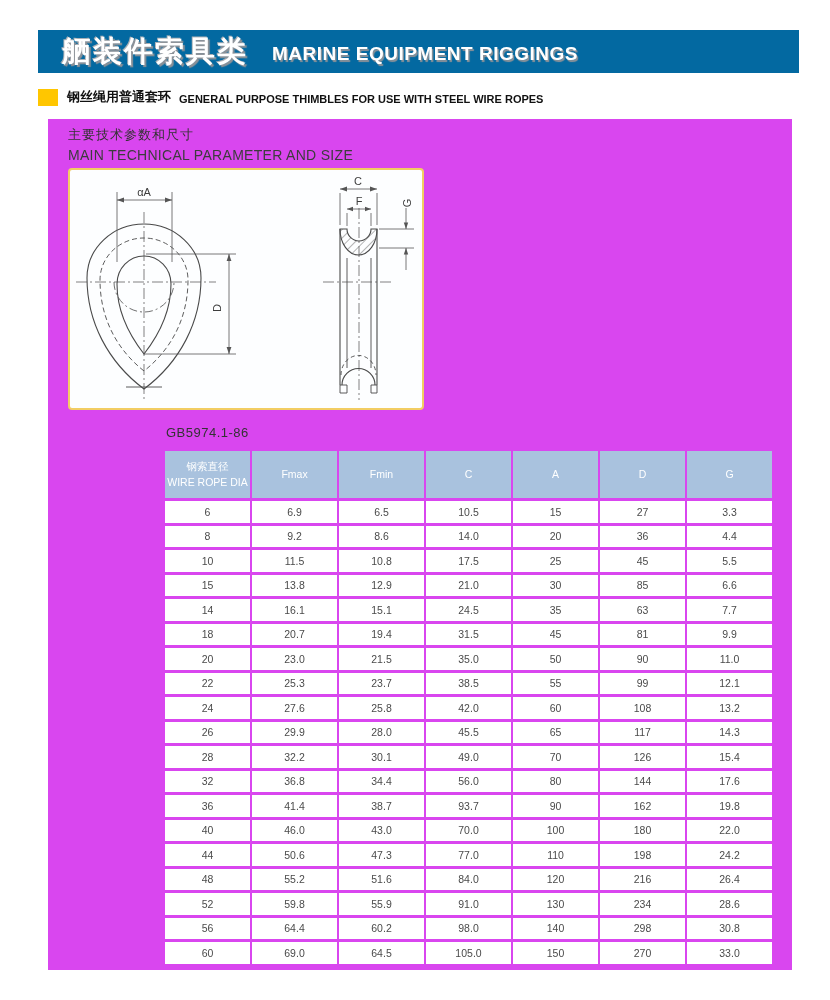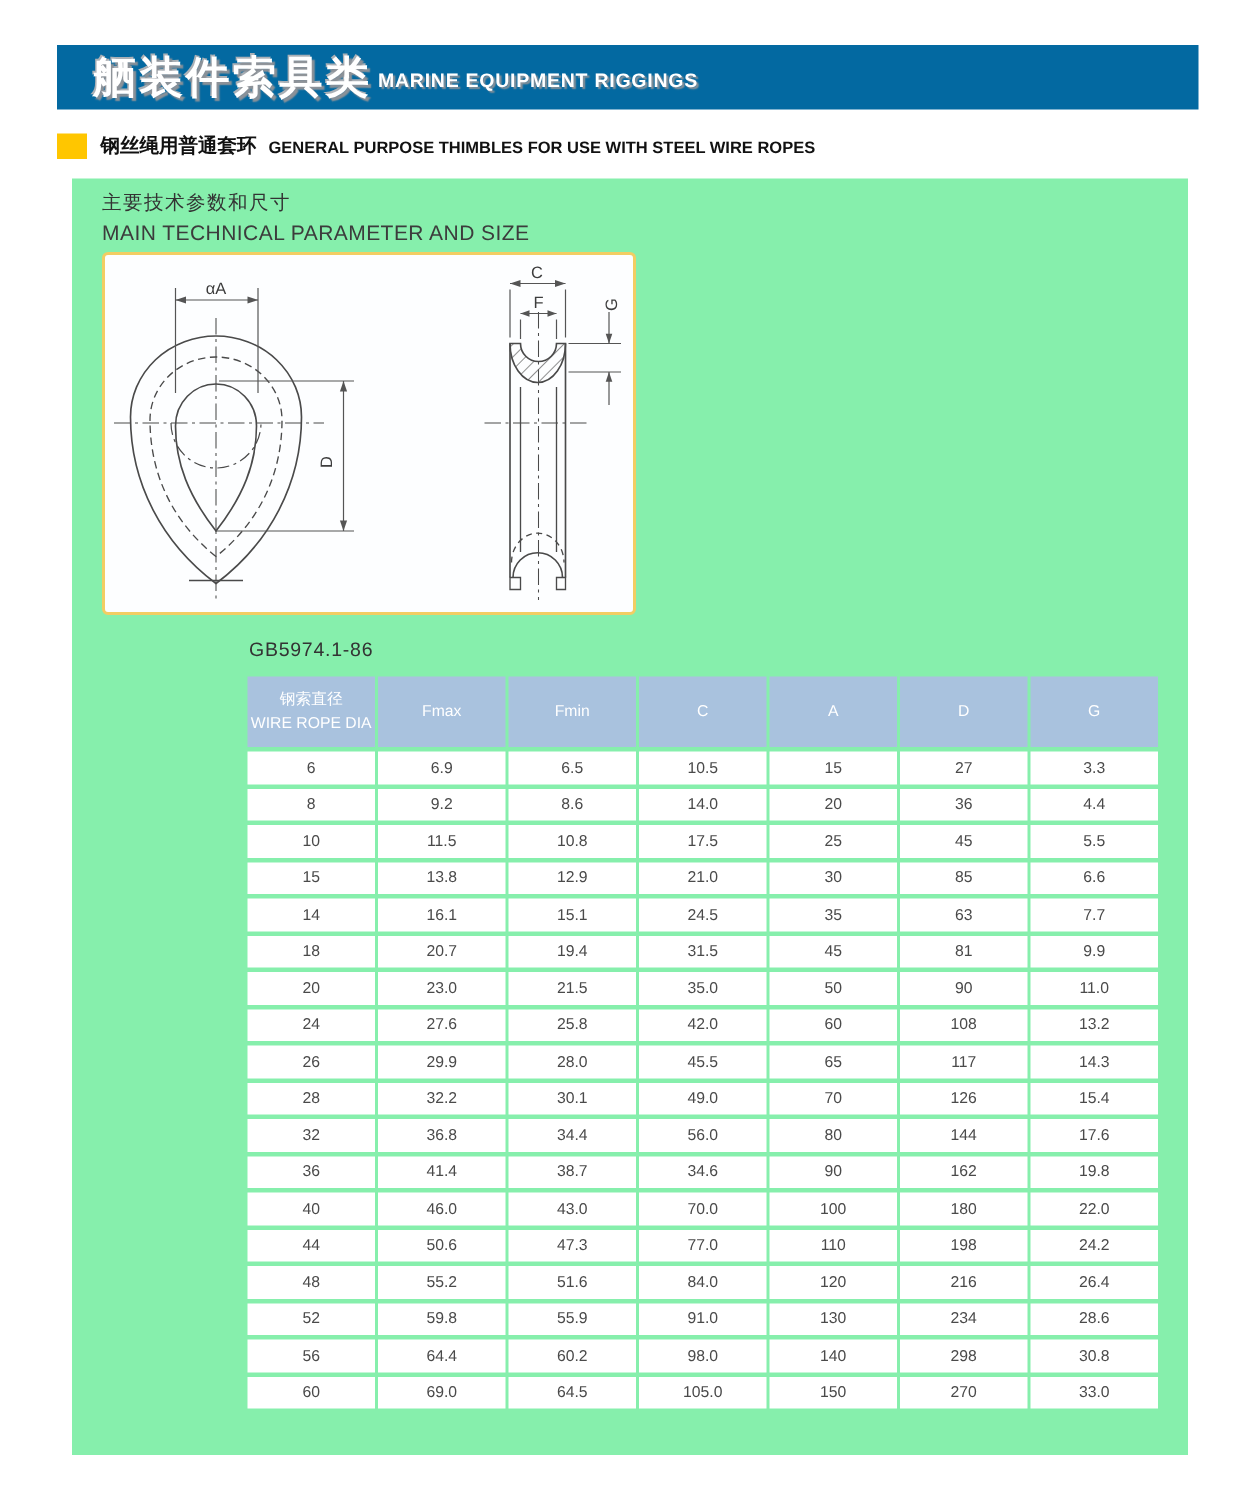--- a/index.html
+++ b/index.html
@@ -13,36 +13,36 @@
     position:absolute;left:38px;top:30px;width:761px;height:43px;
     background:#0369a1;display:flex;align-items:center;
   }
   .band-zh{
     font-size:29px;font-weight:bold;color:#ffffff;margin-left:24px;
     letter-spacing:2px;
     text-shadow:2px 2px 1px #8d9298, -1px -1px 0 #aab0b6;
     white-space:nowrap;
   }
   .band-en{
-    font-size:13px;font-weight:bold;color:#ffffff;margin-left:4px;
+    font-size:19px;font-weight:bold;color:#ffffff;margin-left:24px;
     letter-spacing:.5px;
     text-shadow:1.5px 1.5px 1px #8d9298;
     white-space:nowrap;margin-top:4px;
   }
   
   .section{
     position:absolute;left:38px;top:88px;display:flex;align-items:center;
   }
   .bullet{width:20px;height:17px;background:#ffc600;margin-right:9px;}
   .section-zh{font-size:13px;font-weight:bold;color:#111;white-space:nowrap;}
   .section-en{font-size:11px;font-weight:bold;color:#111;margin-left:8px;margin-top:3px;white-space:nowrap;}
   
   .panel{
     position:absolute;left:48px;top:119px;width:744px;height:851px;
-    background:#86efac;
+    background:#d946ef;
   }
   .panel-title{position:absolute;left:20px;top:7px;}
   .panel-title-zh{font-size:13px;color:#333;letter-spacing:1px;}
   .panel-title-en{font-size:14px;color:#3c3c3c;margin-top:3px;letter-spacing:.3px;}
   
   .drawbox{
     position:absolute;left:20px;top:49px;width:352px;height:238px;
     background:#fdfeff;border:2px solid #f2cd63;border-radius:4px;
   }
   .drawbox svg{display:block;width:352px;height:238px;}
@@ -243,20 +243,29 @@
         <tr>
           <td>20</td>
           <td>23.0</td>
           <td>21.5</td>
           <td>35.0</td>
           <td>50</td>
           <td>90</td>
           <td>11.0</td>
         </tr>
         <tr>
+          <td>22</td>
+          <td>25.3</td>
+          <td>23.7</td>
+          <td>38.5</td>
+          <td>55</td>
+          <td>99</td>
+          <td>12.1</td>
+        </tr>
+        <tr>
           <td>24</td>
           <td>27.6</td>
           <td>25.8</td>
           <td>42.0</td>
           <td>60</td>
           <td>108</td>
           <td>13.2</td>
         </tr>
         <tr>
           <td>26</td>
@@ -282,21 +291,21 @@
           <td>34.4</td>
           <td>56.0</td>
           <td>80</td>
           <td>144</td>
           <td>17.6</td>
         </tr>
         <tr>
           <td>36</td>
           <td>41.4</td>
           <td>38.7</td>
-          <td>34.6</td>
+          <td>93.7</td>
           <td>90</td>
           <td>162</td>
           <td>19.8</td>
         </tr>
         <tr>
           <td>40</td>
           <td>46.0</td>
           <td>43.0</td>
           <td>70.0</td>
           <td>100</td>

